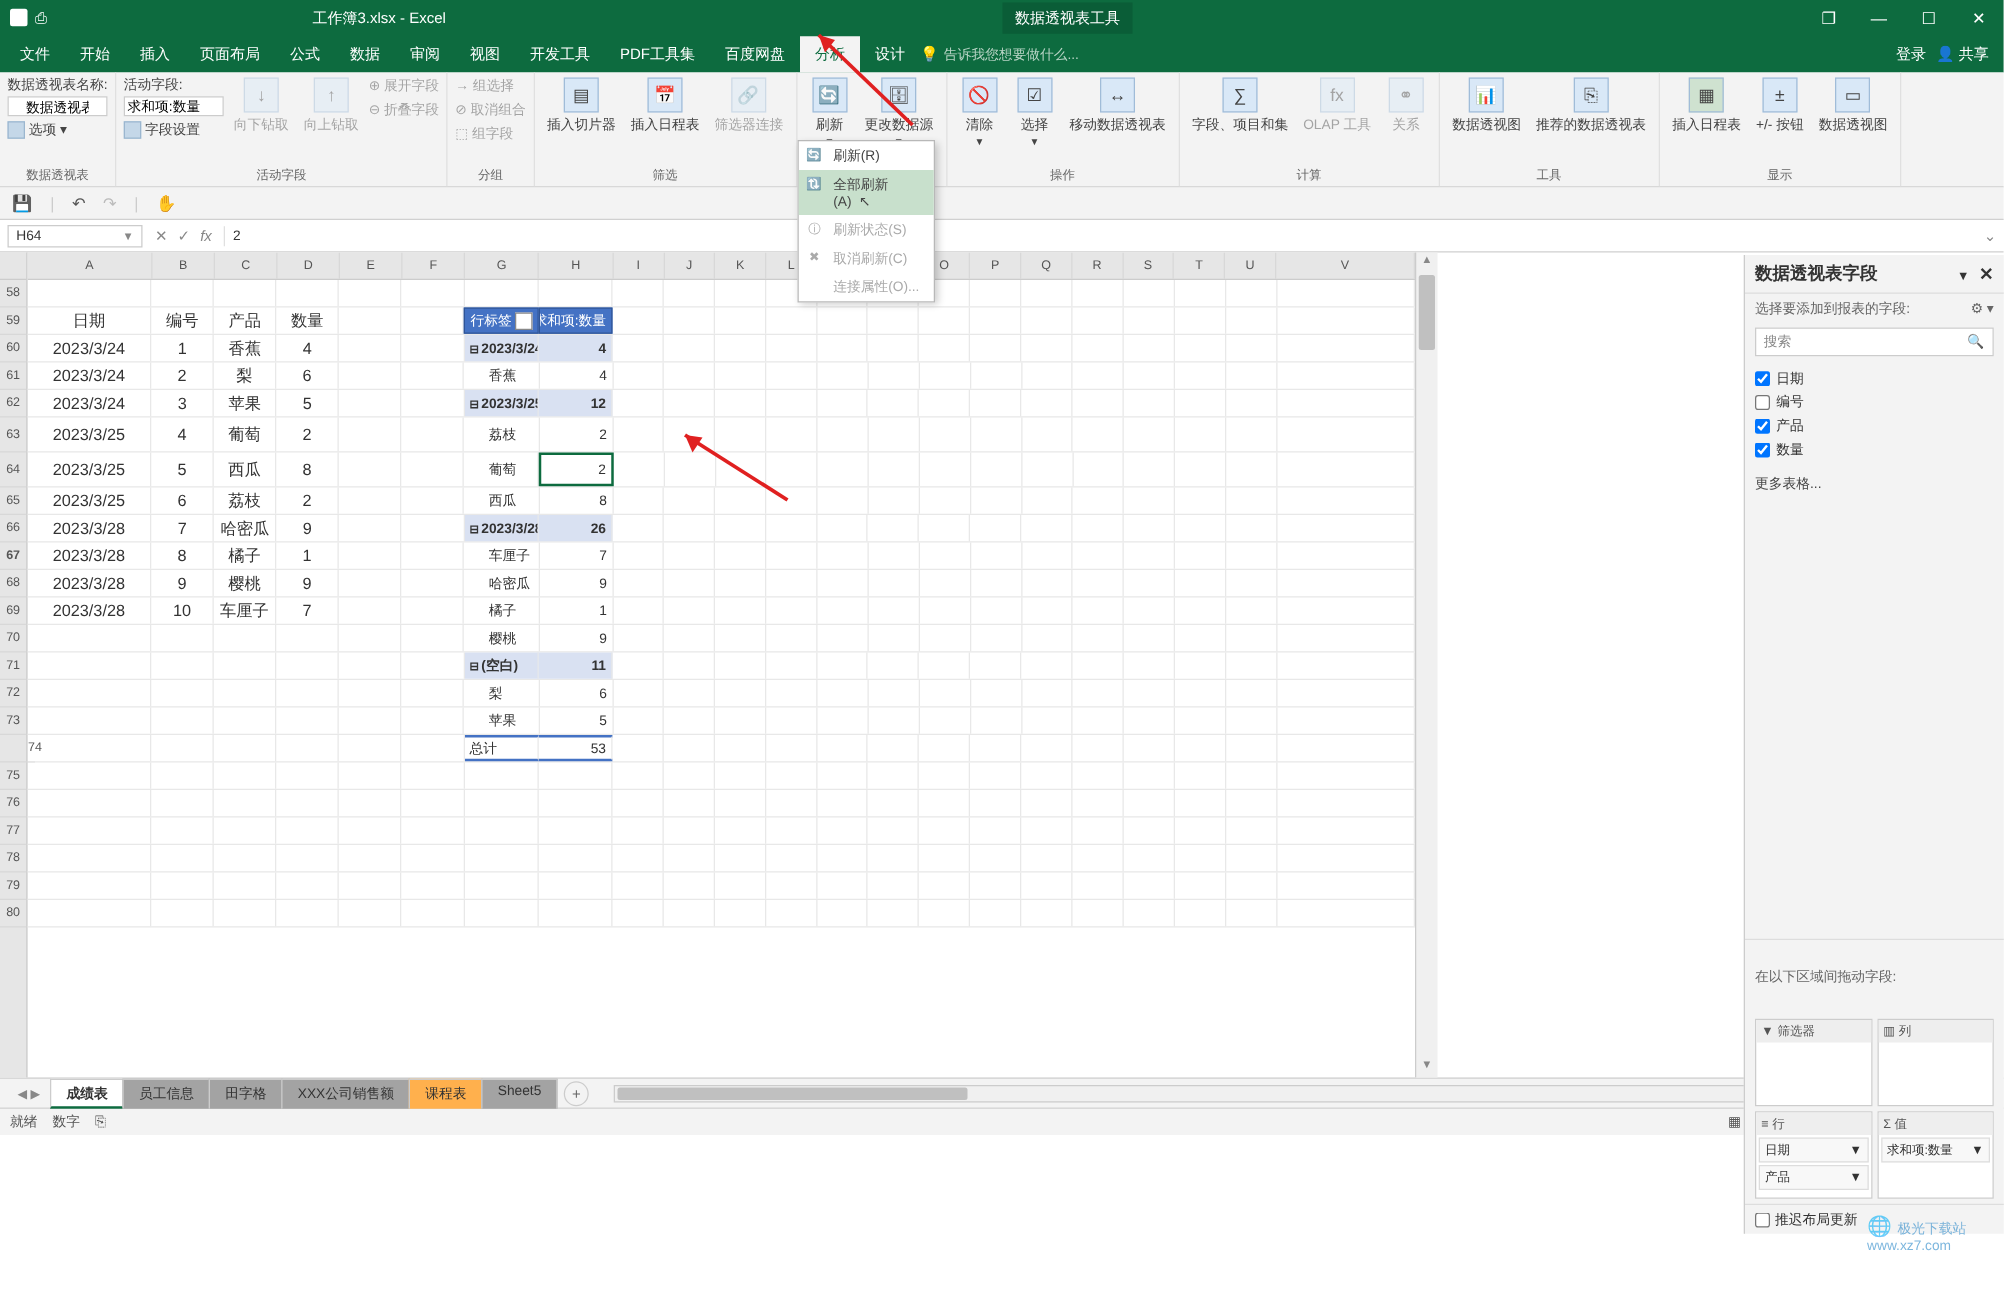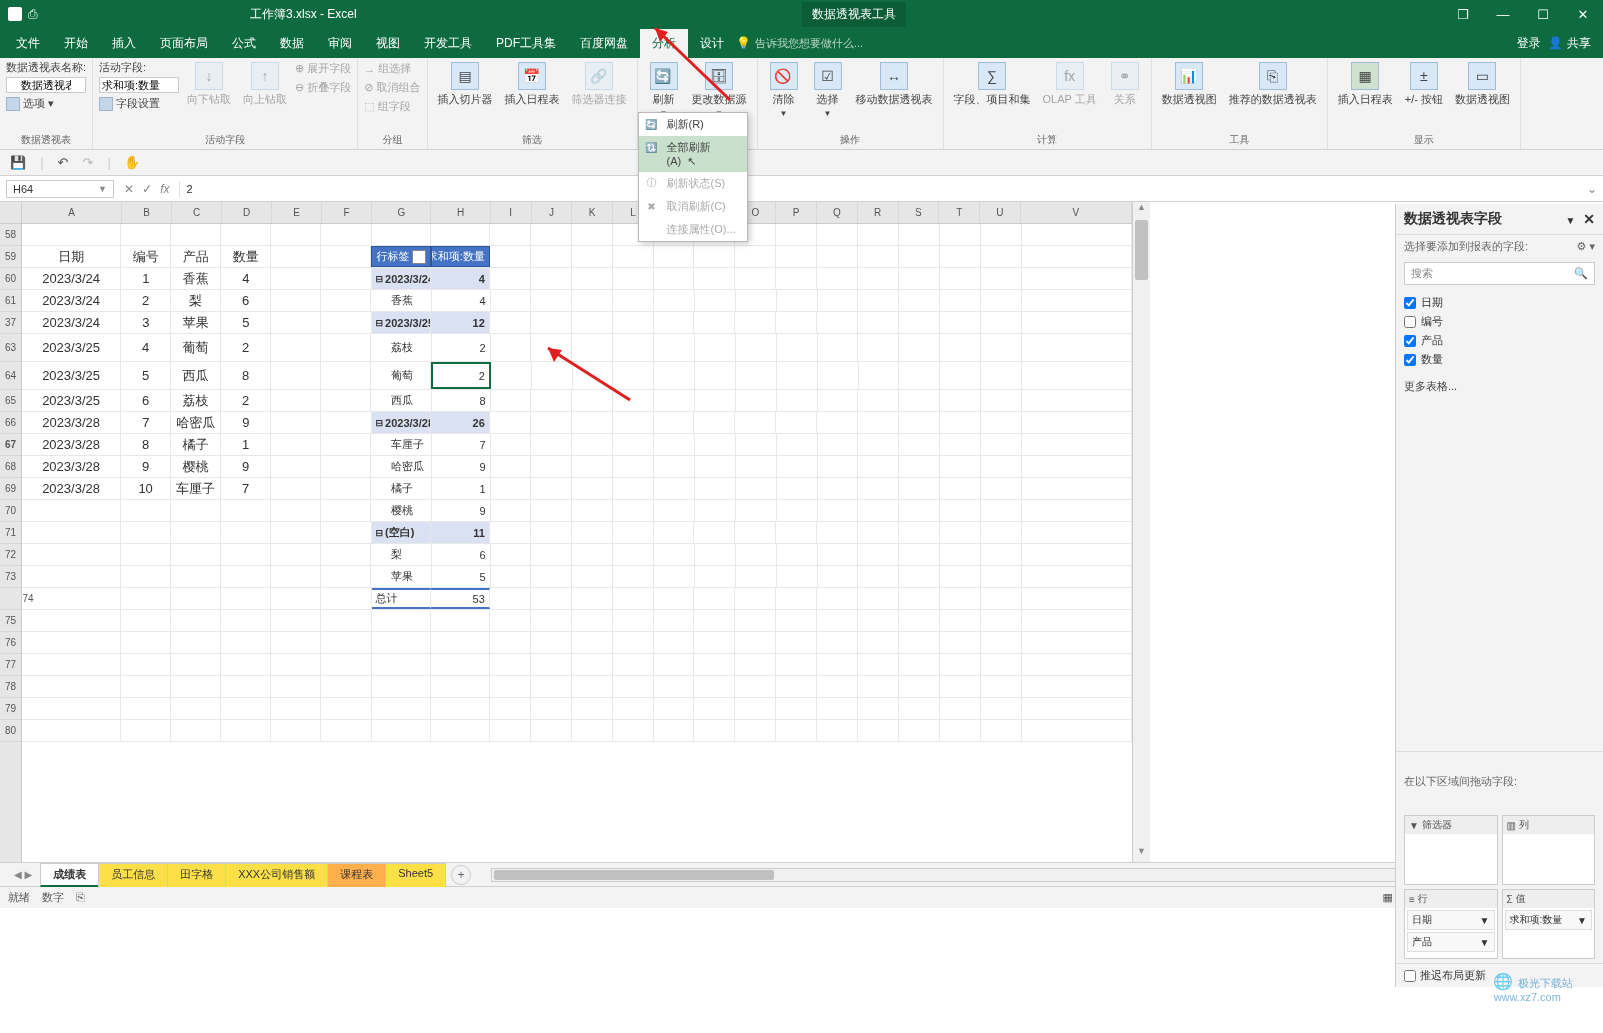--- a/index.html
+++ b/index.html
@@ -42,21 +42,21 @@
 .pt-header{background:#4472c4;color:#fff;border:1px solid #2f5597}
 .pt-group{background:#d9e1f2;font-weight:600}
 .pt-total{border-top:2px solid #4472c4;border-bottom:2px solid #4472c4;font-weight:400}
 .active-cell{border:2px solid #0d6b3f!important;position:relative;z-index:2}
 .dropdown-btn{background:#fff;border:1px solid #888;width:14px;height:14px;display:inline-flex;align-items:center;justify-content:center;font-size:8px;margin-left:auto}
 .vscroll{width:18px;background:#f0f0f0;border-left:1px solid #ccc;display:flex;flex-direction:column}
 .scroll-track{flex:1;position:relative}
 .scroll-thumb{position:absolute;left:2px;right:2px;top:2px;height:60px;background:#c0c0c0;border-radius:2px}
 .sheet-tabs{height:24px;background:#f3f3f3;border-top:1px solid #d0d0d0;display:flex;align-items:center;padding:0 6px;gap:0}
 .sheet-nav{display:flex;gap:4px;padding:0 8px;color:#888;font-size:10px}
-.sheet-tab{padding:3px 12px;font-size:11px;border:1px solid #ccc;border-bottom:none;background:#fde047;margin-right:-1px}
+.sheet-tab{padding:3px 12px;font-size:11px;border:1px solid #ccc;border-bottom:none;background:#a3a3a3;margin-right:-1px}
 .sheet-tab.active{background:#fff;border-bottom:2px solid #0d6b3f;font-weight:600}
 .sheet-tab.highlight{background:#ffb04d}
 .sheet-add{width:20px;height:20px;display:flex;align-items:center;justify-content:center;color:#666;border:1px solid #ccc;border-radius:50%;margin-left:6px}
 .hscroll{flex:1;margin-left:20px;height:14px;background:#f0f0f0;border:1px solid #ccc;position:relative}
 .hthumb{position:absolute;left:2px;top:1px;bottom:1px;width:280px;background:#c0c0c0;border-radius:2px}
 .status-bar{height:22px;background:#f3f3f3;border-top:1px solid #d0d0d0;display:flex;align-items:center;padding:0 8px;font-size:11px;color:#555;gap:12px}
 .status-right{margin-left:auto;display:flex;align-items:center;gap:8px}
 .zoom-slider{width:100px;height:4px;background:#ccc;position:relative}
 .zoom-thumb{position:absolute;width:6px;height:12px;background:#666;top:-4px;left:40%}
 .field-pane{position:absolute;right:0;top:204px;width:208px;bottom:46px;background:#f3f3f3;border-left:1px solid #ccc;display:flex;flex-direction:column;font-size:11px}
@@ -318,21 +318,21 @@
 </div>
 
 <div class="grid-wrap" style="width:1150px">
   <div class="rownums">
     <div class="rowhead"></div>
     <div id="rownums">
         <div class="rownum" style="height: 22px;">58</div>
         <div class="rownum" style="height: 22px;">59</div>
         <div class="rownum" style="height: 22px;">60</div>
         <div class="rownum" style="height: 22px;">61</div>
-        <div class="rownum" style="height: 22px;">37</div>
+        <div class="rownum" style="height: 22px;">62</div>
         <div class="rownum" style="height: 28px;">63</div>
         <div class="rownum" style="height: 28px;">64</div>
         <div class="rownum" style="height: 22px;">65</div>
         <div class="rownum" style="height: 22px;">66</div>
         <div class="rownum" style="height: 22px; font-weight: bold;">67</div>
         <div class="rownum" style="height: 22px;">68</div>
         <div class="rownum" style="height: 22px;">69</div>
         <div class="rownum" style="height: 22px;">70</div>
         <div class="rownum" style="height: 22px;">71</div>
         <div class="rownum" style="height: 22px;">72</div>

